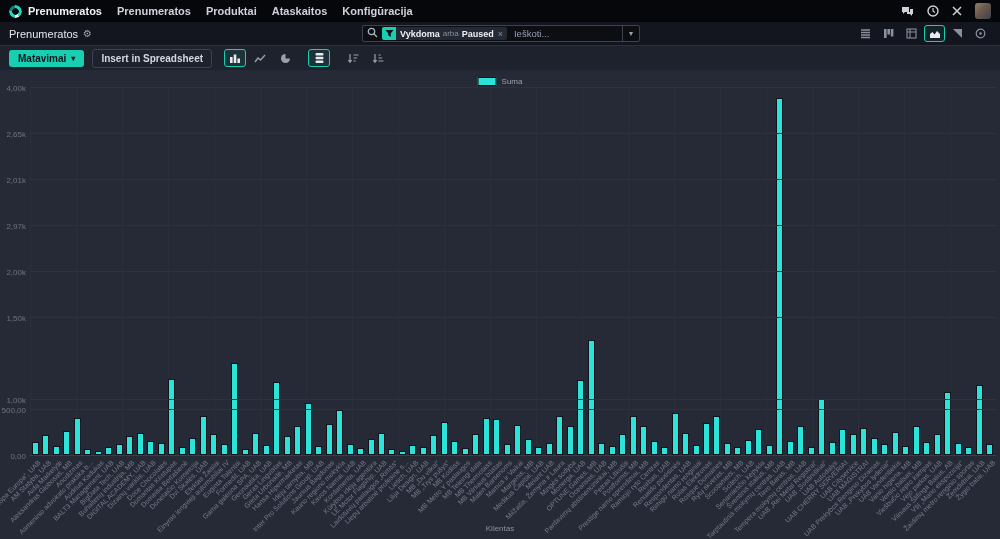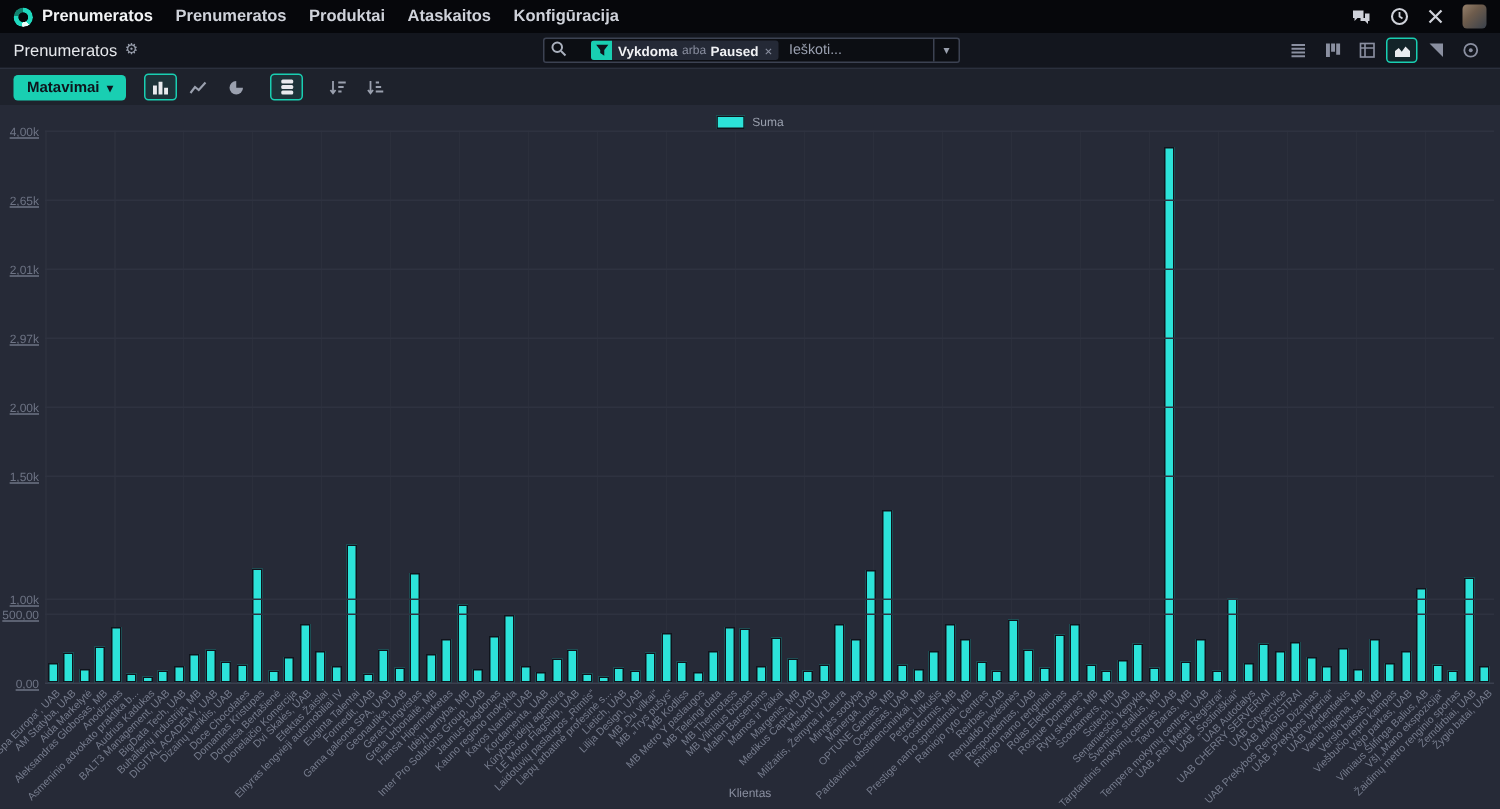--- a/index.html
+++ b/index.html
@@ -35,21 +35,21 @@
     padding:0 9px; position:relative; font-size:11px;
   }
   .crumb-title { display:flex; align-items:center; gap:5px; color:#e6e8ec; }
   .gear { font-family:"DejaVu Sans", sans-serif; color:#9aa0ae; font-size:10px; }
   .searchbar {
     position:absolute; left:362px; top:3px; width:278px; height:17px;
     background:#0c0e13; border:1px solid #3c4252; border-radius:2px;
     display:flex; align-items:center; padding:0 0 0 4px;
   }
   .facet {
-    display:flex; align-items:stretch; margin-left:16px; background:#242936;
+    display:flex; align-items:stretch; margin-left:4px; background:#242936;
     border-radius:2px; overflow:hidden; height:13px;
   }
   .facet-funnel { width:14px; background:#19cfb2; display:flex; align-items:center; justify-content:center; }
   .facet-vals { display:flex; align-items:center; gap:3px; padding:0 4px; font-size:9px; }
   .facet-val { color:#f0f1f4; font-weight:bold; }
   .facet-conn { color:#8a8fa0; font-size:8px; }
   .facet-x { color:#8a8fa0; padding:0 4px 0 0; font-size:9px; cursor:pointer; display:flex; align-items:center; }
   .search-input {
     flex:1; background:transparent; border:none; outline:none; margin-left:5px;
     font-size:9.5px; color:#dfe2e8; font-family:"Liberation Sans",sans-serif; min-width:20px;
@@ -94,21 +94,21 @@
   .legend-swatch { width:19px; height:9px; border:1px solid #10141b; }
   .legend-label { font-size:8px; color:#9aa0ae; }
   .plot {
     position:absolute; left:30px; right:4px; top:17px; bottom:84px;
     background:repeating-linear-gradient(to right, rgba(255,255,255,.025) 0 1px, transparent 1px 46px);
   }
   .gridline { position:absolute; left:0; right:0; height:0; border-top:1px solid #2e3240; }
   .gridline.zero { border-top-color:#3a3f4e; }
   .ytick {
     position:absolute; right:calc(100% + 4px); transform:translateY(-50%);
-    font-size:8px; color:#6e7485; white-space:nowrap;text-decoration:underline;
+    font-size:8px; color:#6e7485; white-space:nowrap;
   }
   .bars {
     position:absolute; left:2px; right:2px; top:0; bottom:0;
     display:flex; align-items:flex-end; justify-content:space-between;
   }
   .bar-slot { width:7px; position:relative; height:100%; display:flex; align-items:flex-end; }
   .bar { width:100%; border:1px solid #10141c; min-height:2px; }
   .xlab {
     position:absolute; top:calc(100% + 4px); right:2px;
     transform:rotate(-45deg); transform-origin:top right;
@@ -219,20 +219,21 @@
         </svg>
     </span>
   </div>
 </div>
 
 <div class="toolbar">
   <span class="btn-measures">
     <span>Matavimai</span>
     <span class="caret">▾</span>
   </span>
+  <span class="btn-plain">Insert in Spreadsheet</span>
 
   <span class="icon-group">
     <span class="ic-btn active">
       <svg width="12" height="11" viewBox="0 0 12 11">
           <rect x="1" y="4" width="2.6" height="6" fill="#e8eaee"></rect>
           <rect x="4.7" y="1.5" width="2.6" height="8.5" fill="#e8eaee"></rect>
           <rect x="8.4" y="5.5" width="2.6" height="4.5" fill="#e8eaee"></rect>
         </svg>
     </span>
     <span class="ic-btn">

